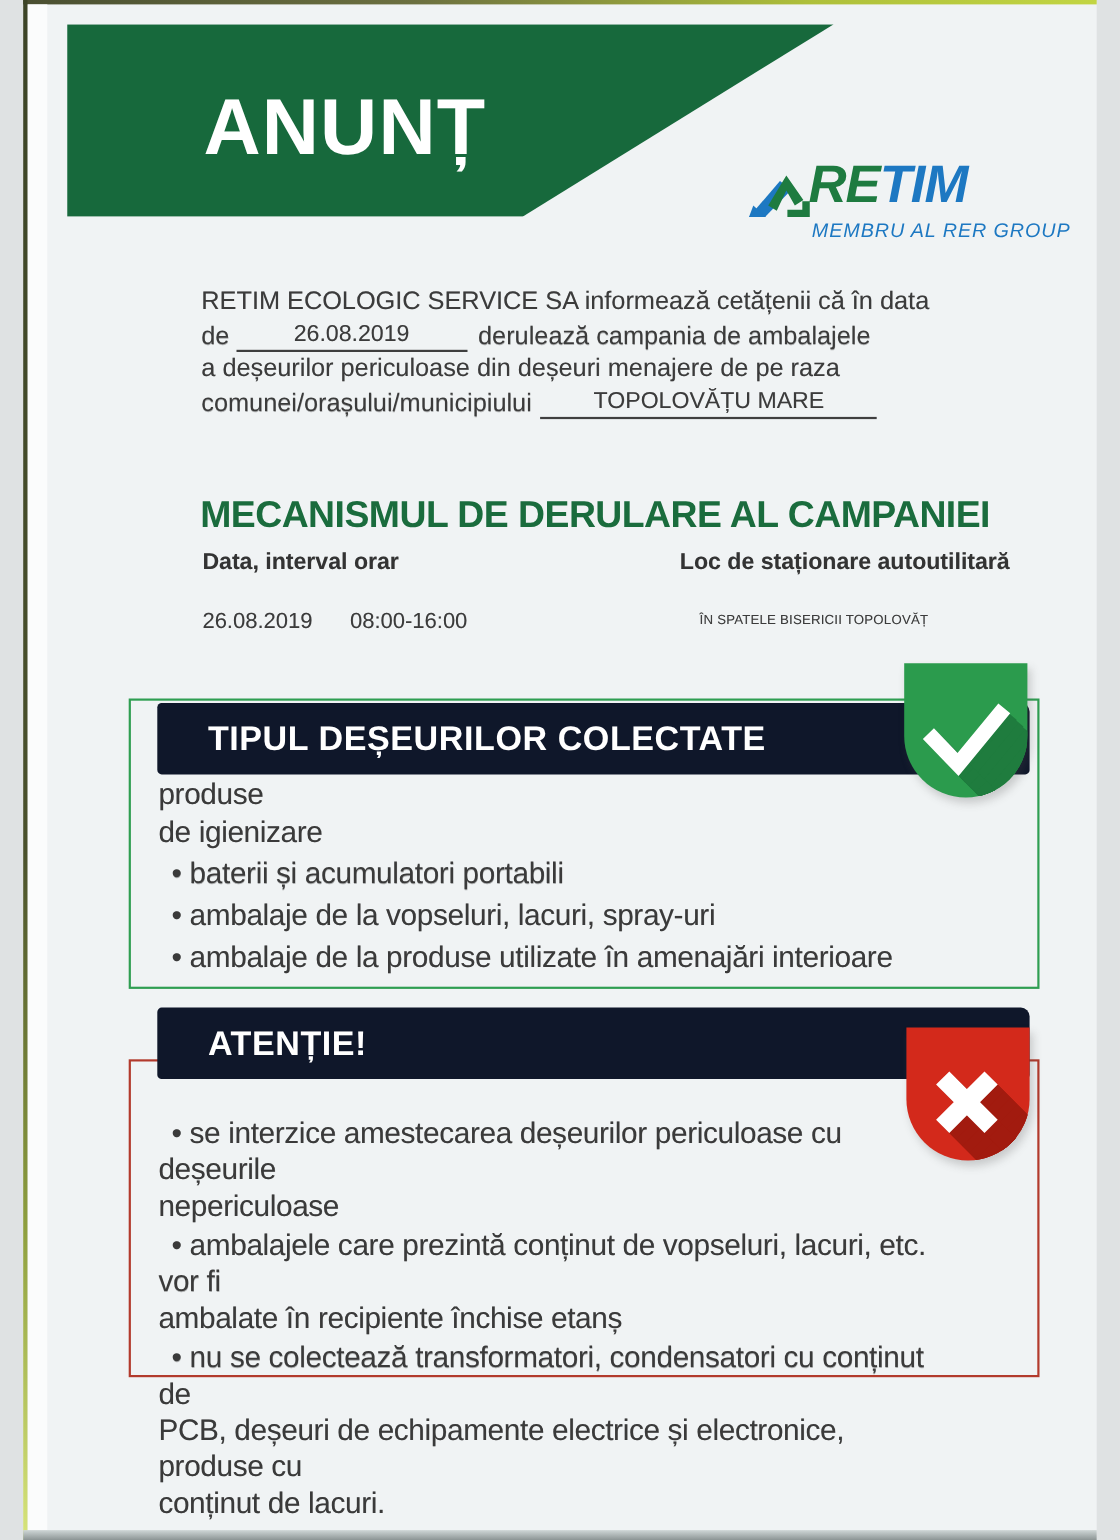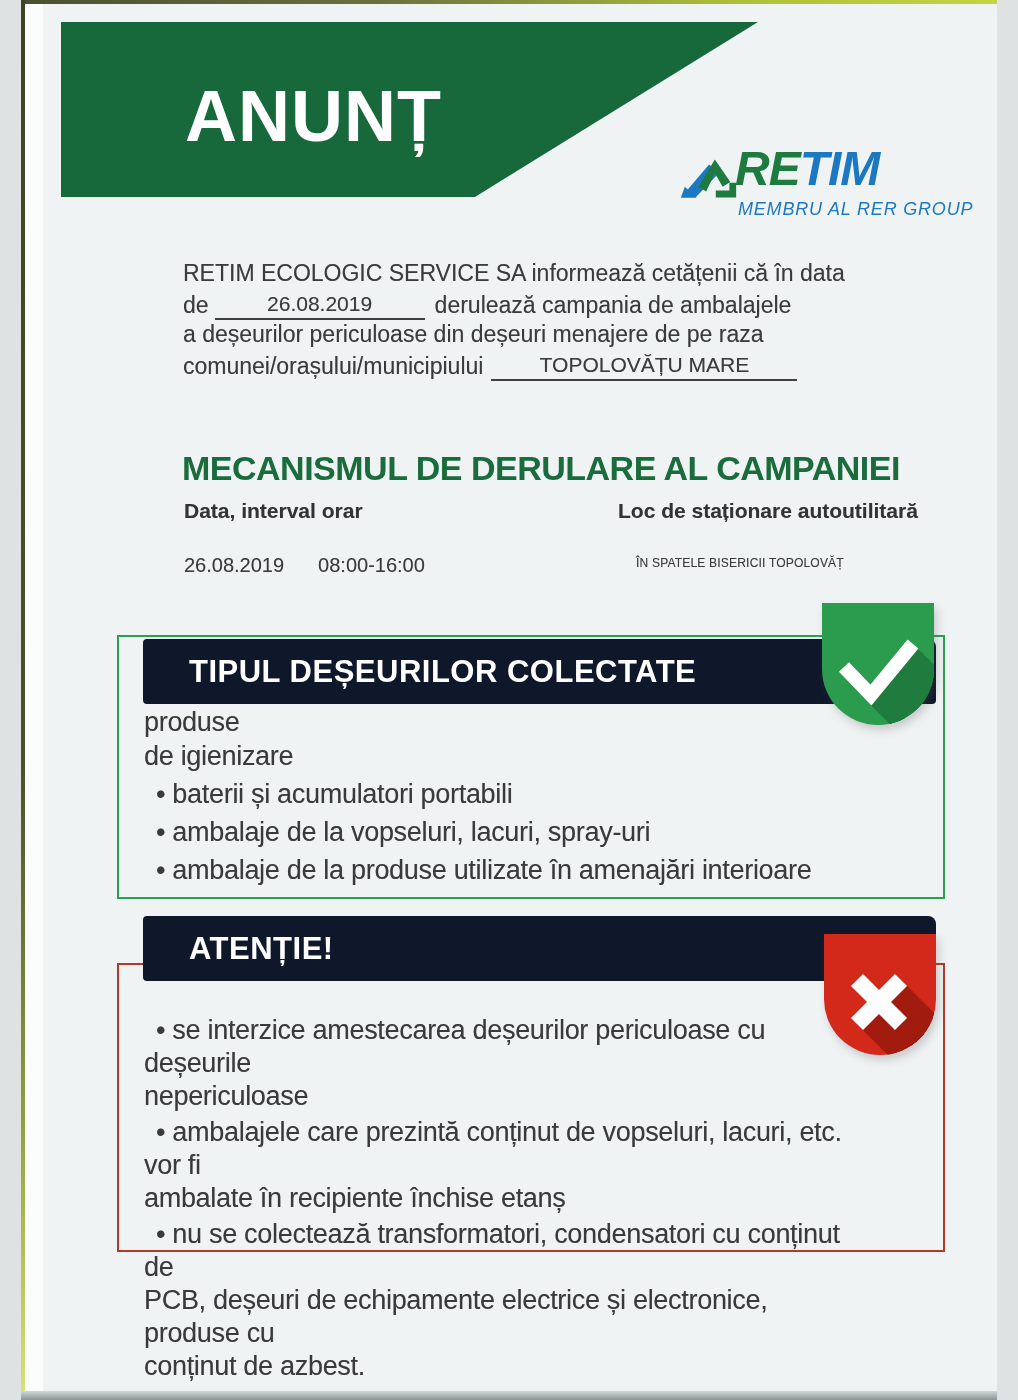--- a/index.html
+++ b/index.html
@@ -158,16 +158,16 @@
         <path d="M33 46 L77 90 M77 46 L33 90" transform="translate(36,36)"></path>
         <path d="M33 46 L77 90 M77 46 L33 90" transform="translate(42,42)"></path>
         <path d="M33 46 L77 90 M77 46 L33 90" transform="translate(48,48)"></path>
       </g>
       <path d="M33 46 L77 90 M77 46 L33 90" fill="none" stroke="#ffffff" stroke-width="17"></path>
     </svg>
   </div>
   <div class="blist red">
     <p class="bullet"><span>se interzice amestecarea deșeurilor periculoase cu deșeurile</span><br><span>nepericuloase</span></p>
     <p class="bullet"><span>ambalajele care prezintă conținut de vopseluri, lacuri, etc. vor fi</span><br><span>ambalate în recipiente închise etanș</span></p>
-    <p class="bullet"><span>nu se colectează transformatori, condensatori cu conținut de</span><br><span>PCB, deșeuri de echipamente electrice și electronice, produse cu</span><br><span>conținut de azbest.</span></p>
+    <p class="bullet"><span>nu se colectează transformatori, condensatori cu conținut de</span><br><span>PCB, deșeuri de echipamente electrice și electronice, produse cu</span><br><span>conținut de lacuri.</span></p>
   </div>
 
 </div>
 
 </body></html>

